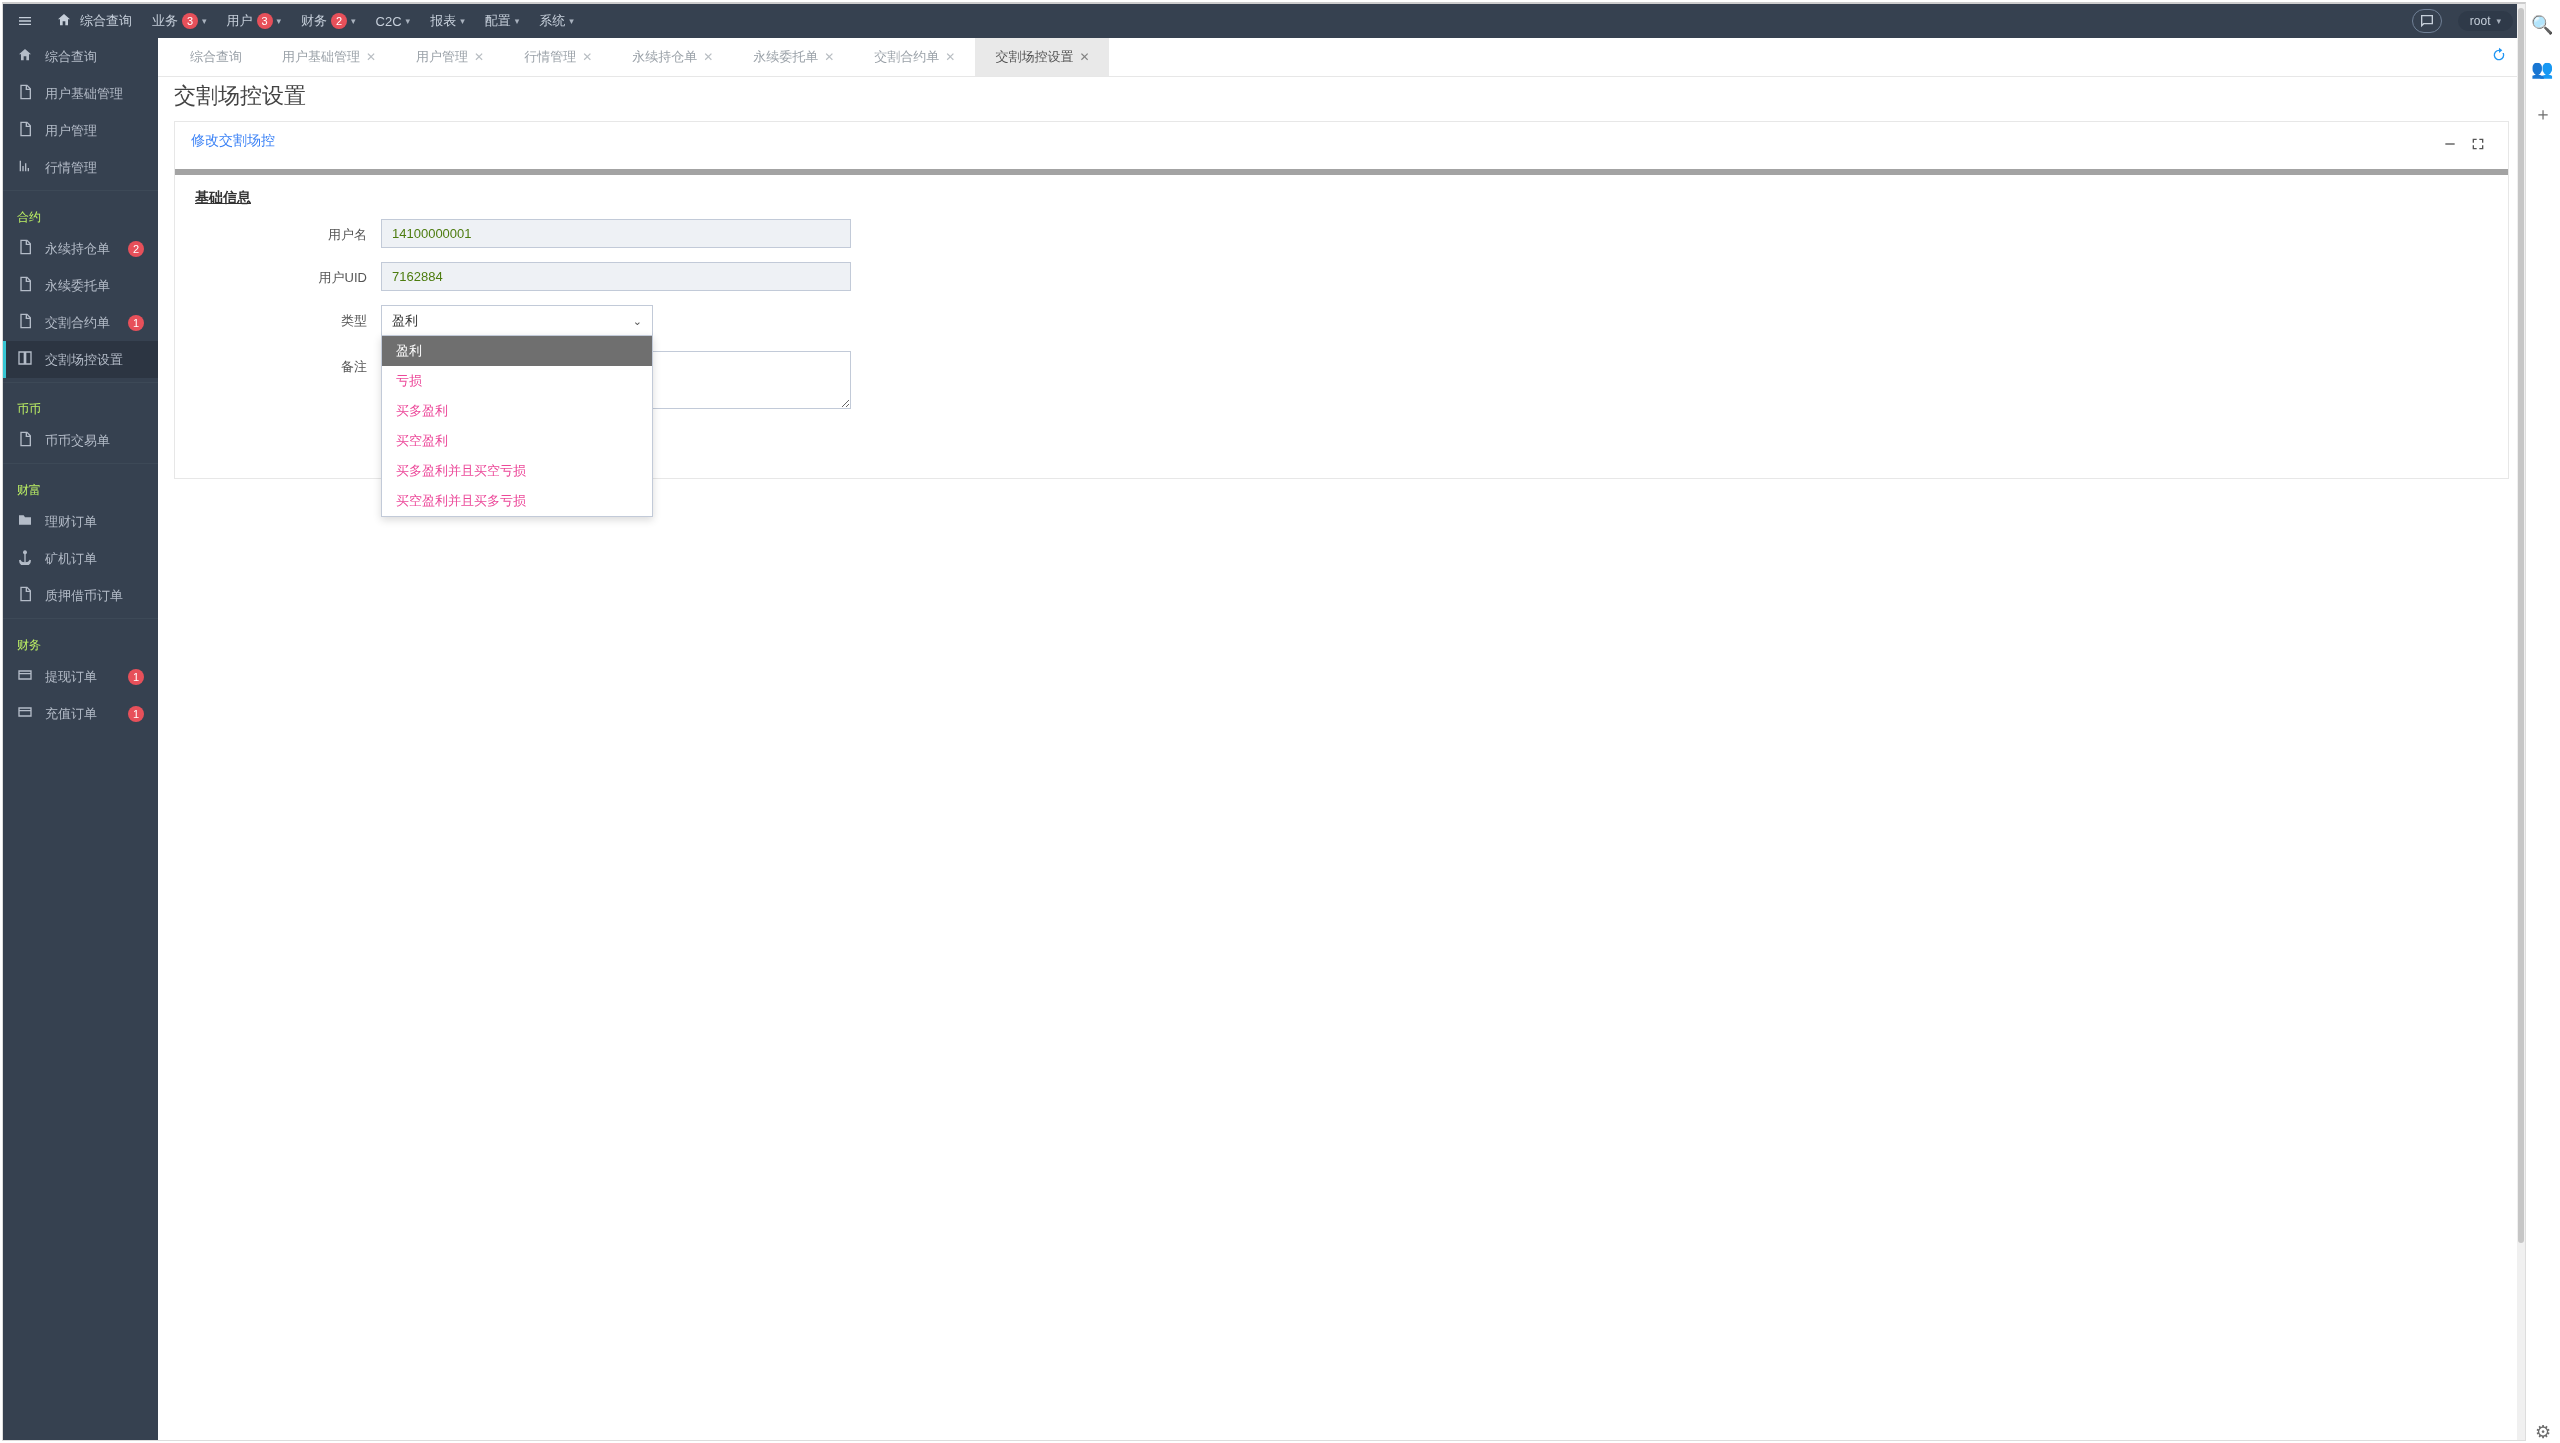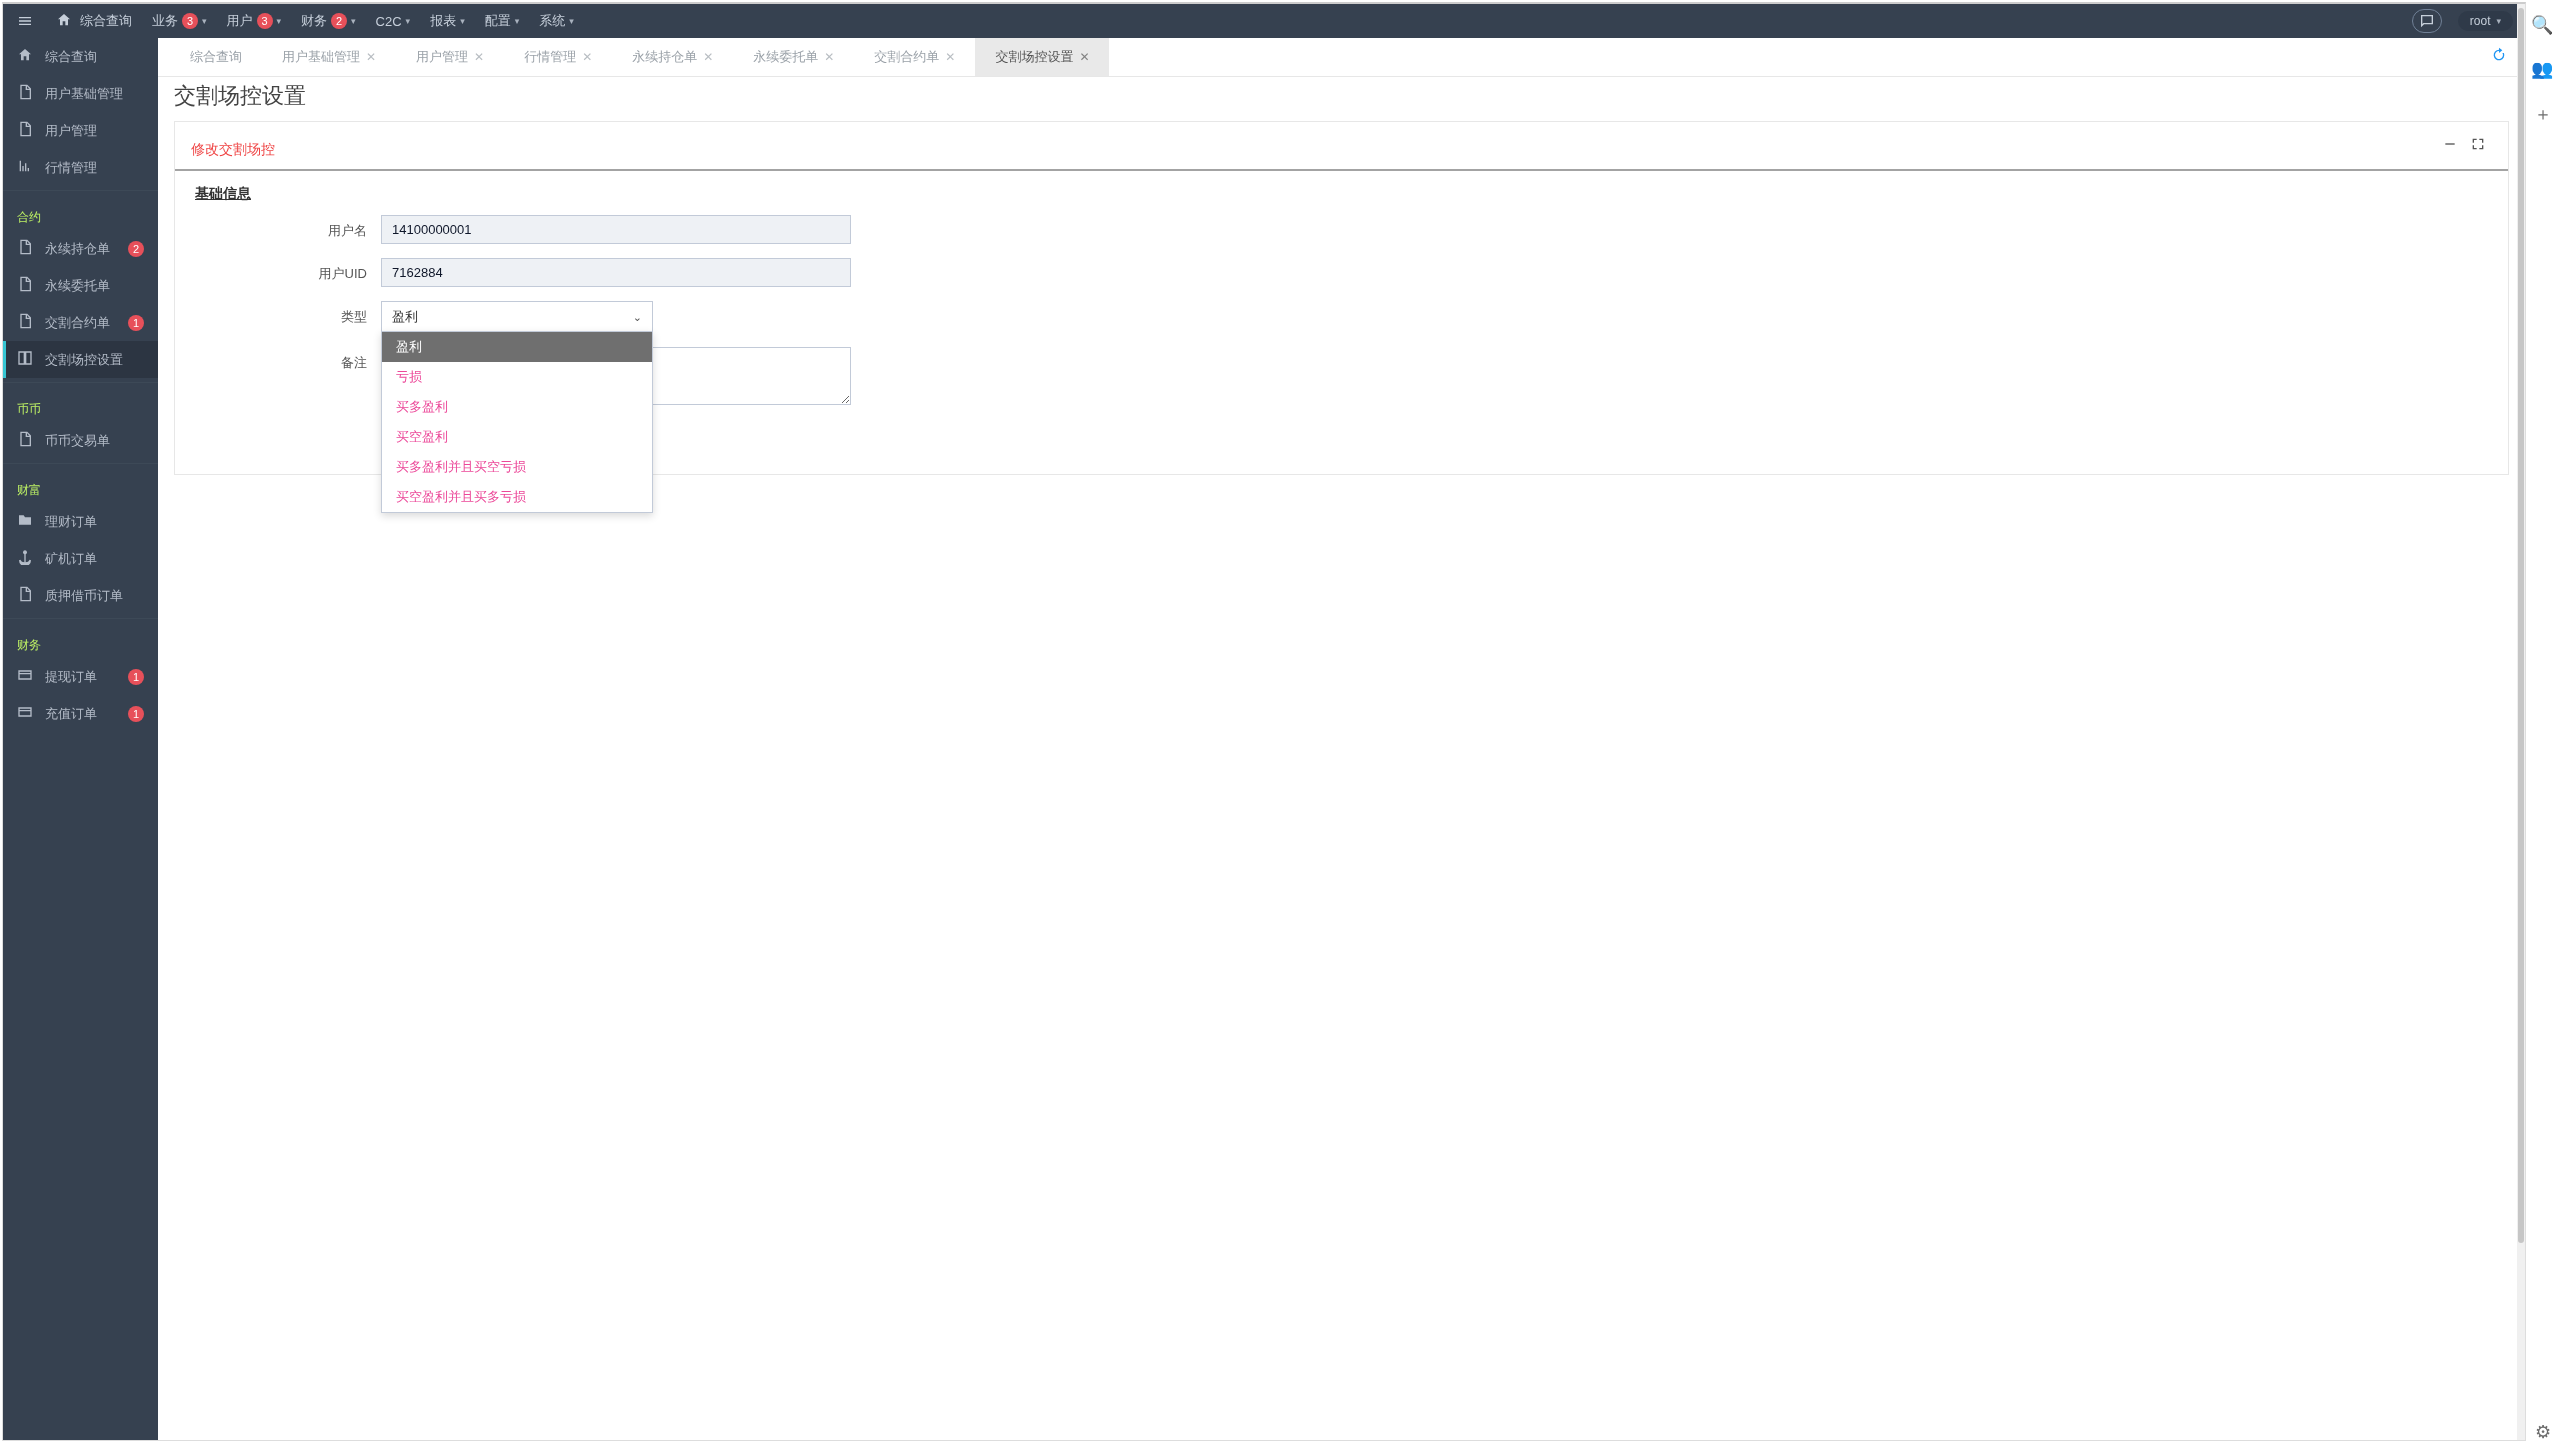--- a/index.html
+++ b/index.html
@@ -42,31 +42,31 @@
 .tabs-row { display: flex; align-items: center; border-bottom: 1px solid #e7e7e7; padding: 0 12px; }
 .tabs { display: flex; gap: 0; }
 .tab { padding: 10px 20px; color: #9aa1a8; display: flex; align-items: center; gap: 6px; cursor: pointer; font-size: 13px; }
 .tab.active { background: #e9e9e9; color: #555; }
 .tab .x { font-size: 12px; opacity: .7; }
 .tabs-row .refresh { color: #2196f3; font-size: 18px; padding: 6px; cursor: pointer; }
 .tabs-flex { flex: 1; }
 .page-title { padding: 4px 16px 10px; font-size: 22px; font-weight: 500; color: #444; }
 
 .panel { margin: 0 16px 16px; border: 1px solid #e7e7e7; }
-.panel-head { display: flex; align-items: flex-end; padding: 10px 16px; border-bottom: 2px solid #a3a3a3; color: #ef4444; font-size: 14px; }
+.panel-head { display: flex; align-items: flex-start; padding: 10px 16px; border-bottom: 6px solid #a3a3a3; color: #3b82f6; font-size: 14px; }
 .panel-head .flex { flex: 1; }
 .panel-head .pic { color: #555; padding: 4px 6px; cursor: pointer; font-size: 14px; }
 .panel-body { padding: 14px 20px; }
 .section-title { font-weight: 600; font-size: 14px; margin-bottom: 12px; color: #333; text-decoration: underline; }
 
 .form-row { display: flex; align-items: flex-start; margin-bottom: 14px; }
 .form-row label { width: 186px; text-align: right; padding-right: 14px; padding-top: 7px; font-size: 13px; color: #555; }
 .form-row .control { width: 470px; position: relative; }
 .form-row input[type=text], .form-row textarea, .form-row .select-display { width: 100%; border: 1px solid #c2cad8; background: #fff; padding: 6px 10px; font-size: 13px; }
-.form-row input[readonly] { background: #eef1f5; color: #0f172a; }
+.form-row input[readonly] { background: #eef1f5; color: #4d7c0f; }
 .form-row textarea { height: 58px; resize: both; font-family: inherit; }
 .select-wrap { width: 272px; position: relative; }
 .select-display { display: flex; justify-content: space-between; align-items: center; cursor: pointer; background: #fafafa; }
 .select-display .chev { font-size: 11px; color: #555; }
 .dropdown { position: absolute; left: 0; top: 30px; width: 272px; background: #fff; border: 1px solid #c2cad8; box-shadow: 0 3px 8px rgba(0,0,0,.15); z-index: 20; }
 .dropdown .opt { padding: 6px 14px; cursor: pointer; font-size: 13px; color: #ec4899; }
 .dropdown .opt.selected { background: #6f6f6f; color: #fff; }
 
 .btn { display: inline-block; background: #e74c3c; color: #fff; border: none; padding: 7px 16px; font-size: 13px; cursor: pointer; margin-top: 6px; }
 .btn-row { padding-left: 200px; }

